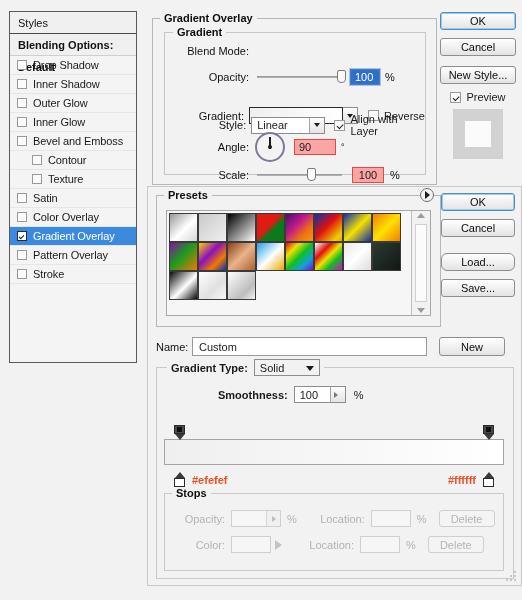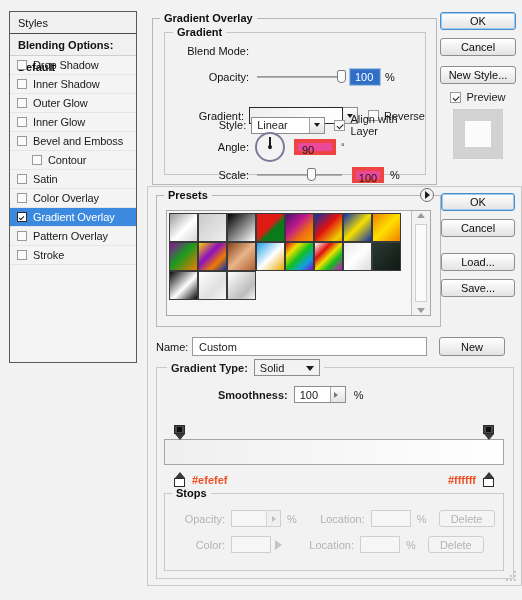--- a/index.html
+++ b/index.html
@@ -129,22 +129,22 @@
     border-top: 1px solid #9b9b9b;
   }
   .slider-thumb {
     position: absolute; top: -6px;
     width: 9px; height: 13px;
     background: #fbfbfb;
     border: 1px solid #7a7a7a;
     border-radius: 2px 2px 4px 4px;
   }
   .numfield {
-    border: 4px solid #ef4444;
-    background: #ec4899;
+    border: 1px solid #ef4444;
+    background: #fca5a5;
     height: 16px; line-height: 15px;
     text-align: left; padding-left: 4px;
     font-size: 11px;
   }
   .numfield.sel {
     background: #2f6fc9; color: #ffffff;
     border: 1px solid #4a7fbb;
     outline: 1px solid #9fc3ea;
   }
   .checkbox {
@@ -403,20 +403,24 @@
           <div class="cb"></div>
           <span class="lbl">Inner Glow</span>
         </div>
         <div class="style-row">
           <div class="cb"></div>
           <span class="lbl">Bevel and Emboss</span>
         </div>
         <div class="style-row indent">
           <div class="cb"></div>
           <span class="lbl">Contour</span>
+        </div>
+        <div class="style-row indent">
+          <div class="cb"></div>
+          <span class="lbl">Texture</span>
         </div>
         <div class="style-row">
           <div class="cb"></div>
           <span class="lbl">Satin</span>
         </div>
         <div class="style-row">
           <div class="cb"></div>
           <span class="lbl">Color Overlay</span>
         </div>
         <div class="style-row selected">
@@ -550,21 +554,21 @@
           <div class="sb-track"></div>
           <div class="sb-arrow up"></div>
           <div class="sb-arrow down"></div>
         </div>
       </div>
     </div>
 
     <div style="position:absolute;left:293px;top:6px;width:74px;">
       <div class="btn primary" style="height:18px;">OK</div>
       <div class="btn" style="height:18px;margin-top:8px;">Cancel</div>
-      <div class="btn" style="height:18px;margin-top:16px;">Load...</div>
+      <div class="btn" style="height:18px;margin-top:16px;border-radius:6px;">Load...</div>
       <div class="btn" style="height:18px;margin-top:8px;">Save...</div>
     </div>
 
     <div style="position:absolute;left:8px;top:150px;width:358px;display:flex;align-items:center;">
       <div class="lab" style="width:36px;text-align:left;">Name:</div>
       <div class="txtfield" style="flex:1 1 auto;max-width:235px;" title="Custom">Custom</div>
       <div class="btn" style="width:66px;height:19px;margin-left:12px;">New</div>
     </div>
 
     <div class="gradtype-group">

